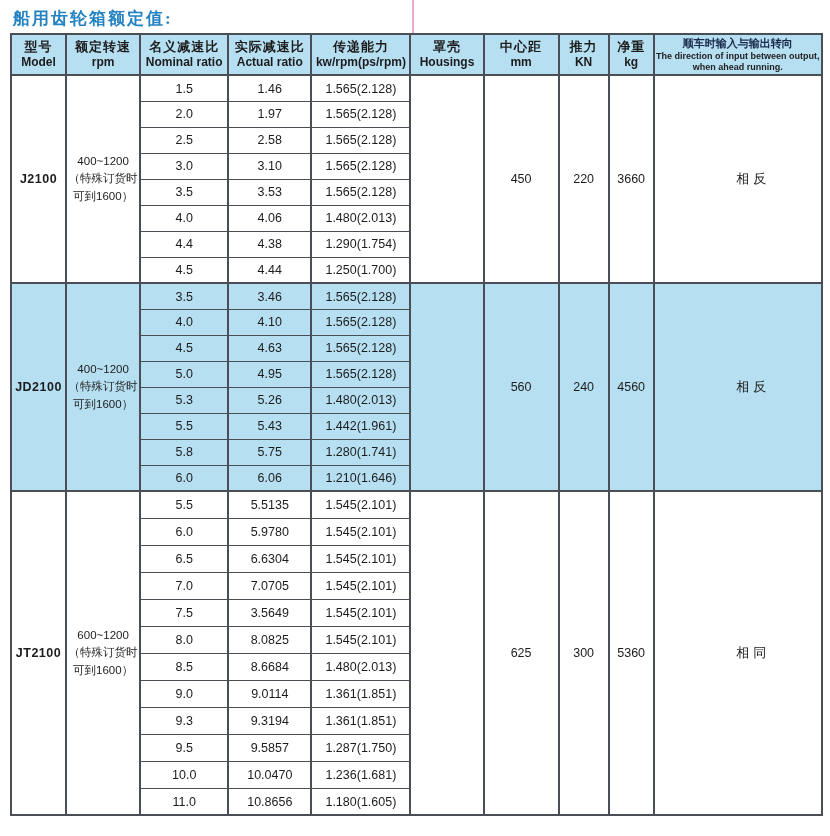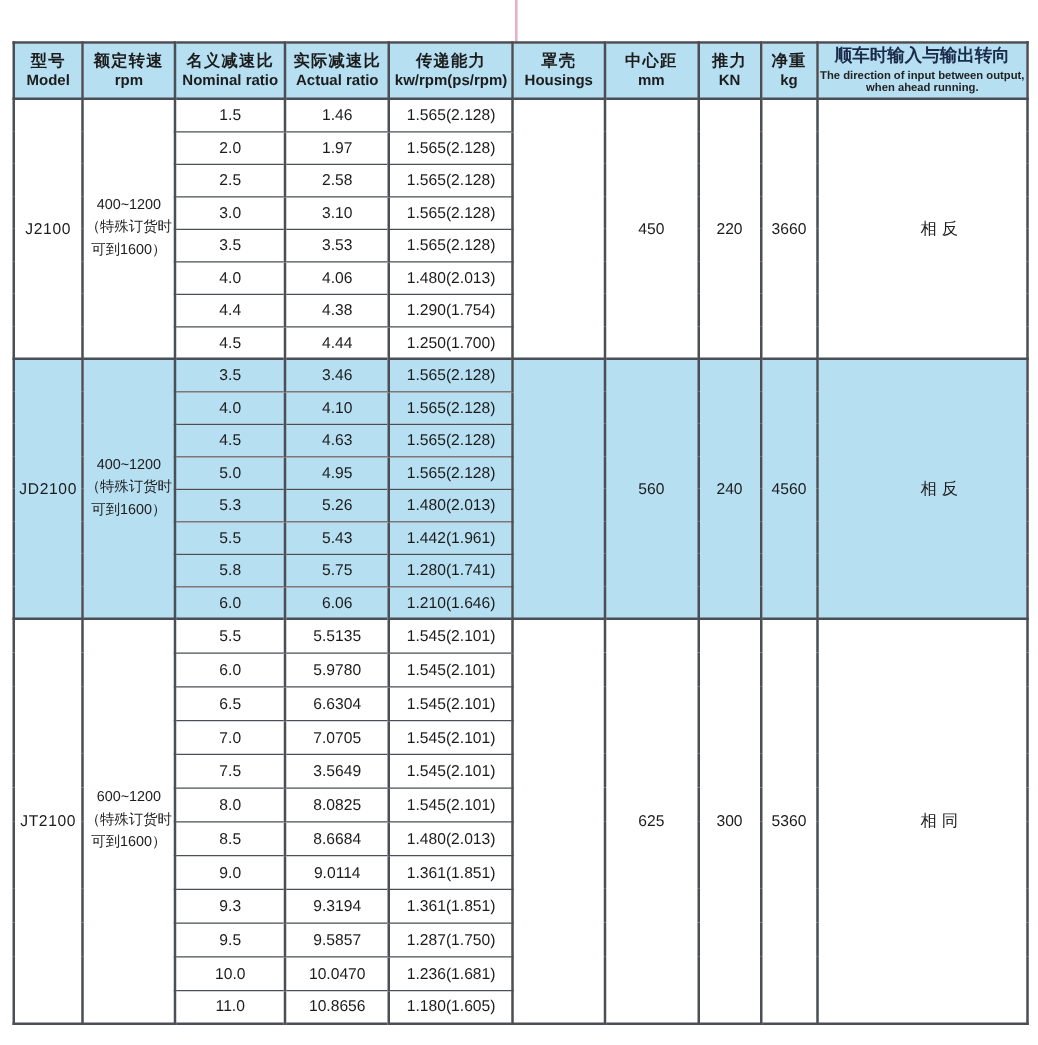--- a/index.html
+++ b/index.html
@@ -32,40 +32,41 @@
   th,td{
     border:2px solid var(--border);
     text-align:center;vertical-align:middle;
     overflow:hidden;
   }
   thead tr{height:33px;}
   th{background:var(--band);font-weight:bold;line-height:1.25;padding:2px 0;}
   th .zh{display:block;font-size:13px;letter-spacing:1px;
     font-family:"Liberation Serif","DejaVu Serif",serif;}
   th .en{display:block;font-size:12px;font-family:"Liberation Sans",sans-serif;}
-  th.dir-th .zh{font-size:14px;letter-spacing:0;color:#1a2a4a;}
+  th.dir-th .zh{font-size:11px;letter-spacing:0;color:#1a2a4a;}
   th.dir-th .en{font-size:9px;line-height:1.2;font-weight:bold;color:#222;padding:0 0;}
   td{font-size:12.5px;background:#fff;}
   tr.g0,tr.g1{height:26px;}
   tr.g2{height:27px;}
   td.ratio-cell{border-top-width:1px;border-bottom-width:1px;}
   td.group-start{border-top-width:2px;}
   tr.hl td{background:var(--band);}
-  td.model-cell{font-size:12.5px;font-weight:normal;letter-spacing:0.5px;}
+  td.model-cell{font-size:12.5px;font-weight:bold;letter-spacing:0.5px;}
   td.rpm-cell{font-size:11.5px;line-height:1.55;padding:2px 0;
     font-family:"Liberation Sans","DejaVu Sans",sans-serif;margin-top:48px;}
   td.rpm-cell .rpm-line{white-space:nowrap;}
   td.direction-cell{font-size:13px;letter-spacing:4px;
     font-family:"Liberation Serif","DejaVu Serif",serif;padding-left:31px;}
 </style>
 </head>
 <body>
 
 <div class="page">
 
+  <div class="page-title">船用齿轮箱额定值:</div>
 
   <div class="fold-line"></div>
 
   <table class="spec">
     <colgroup>
       <col style="width:55px">
         <col style="width:74px">
         <col style="width:88px">
       <col style="width:83px">
         <col style="width:99px">

